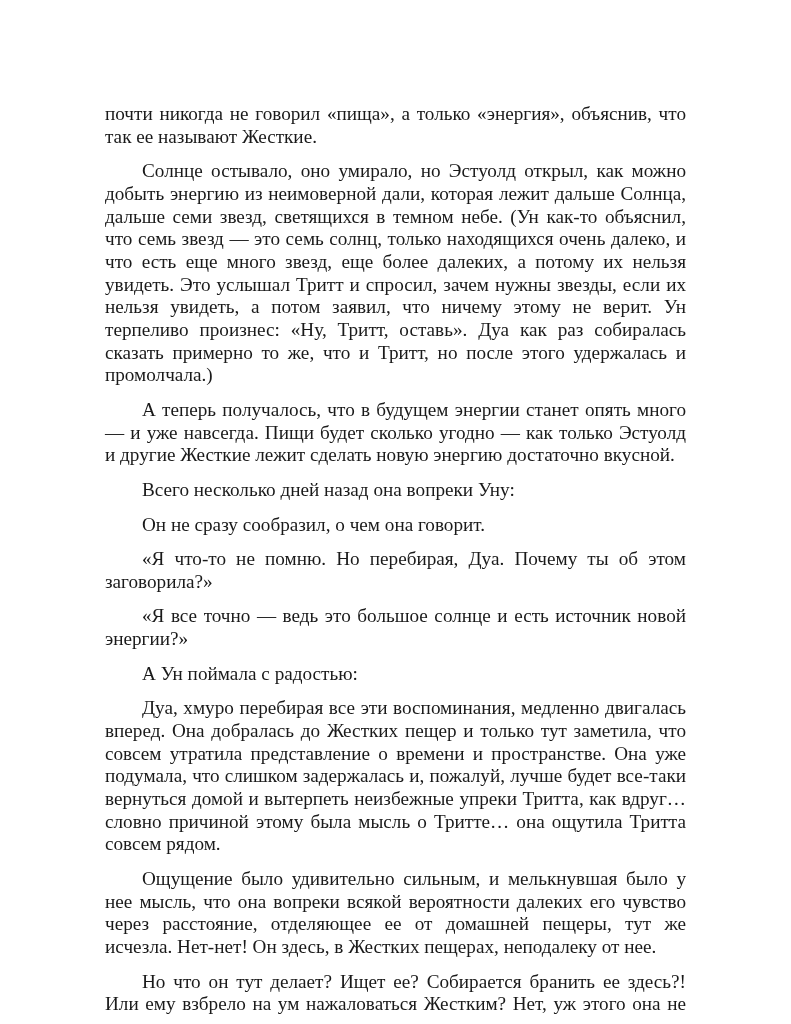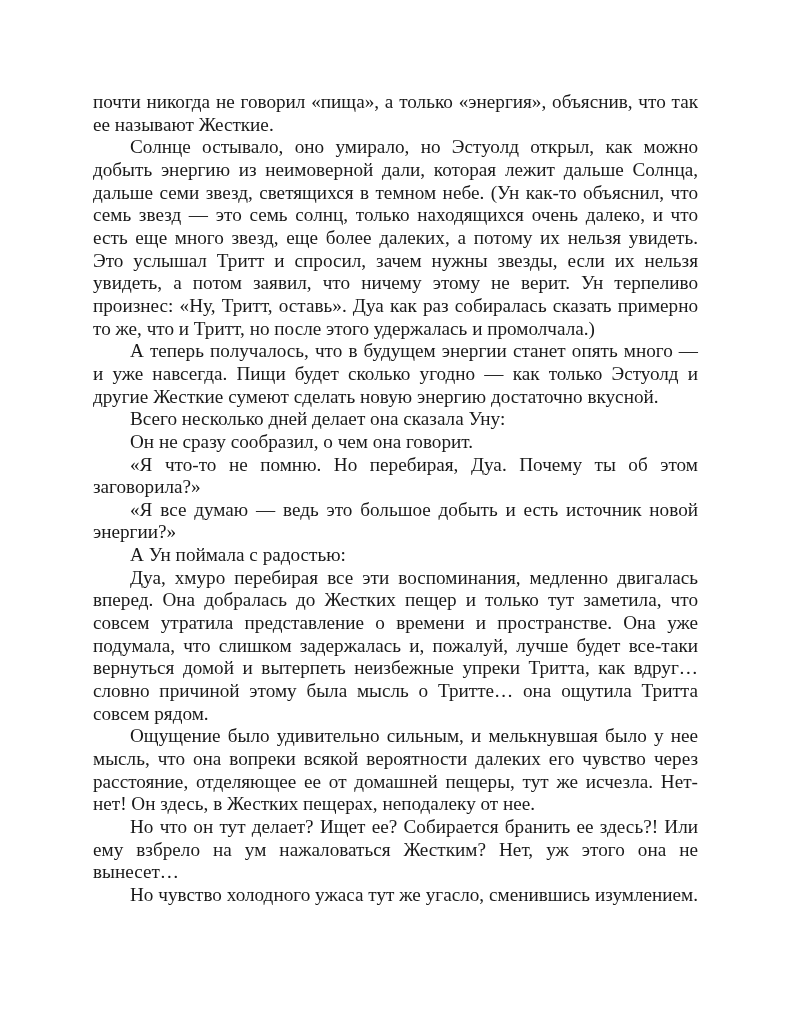--- a/index.html
+++ b/index.html
@@ -8,33 +8,33 @@
     position: absolute;
     left: 93px;
     top: 91px;
     width: 605px;
     font-family: "Liberation Serif", serif;
     font-size: 19.2px;
     line-height: 22.65px;
     color: #1a1a1a;
     text-align: justify;
   }
-  .page p { margin: 0; padding: 0; text-indent: 37px; }
+  .page p { margin: 12px; padding: 0; text-indent: 37px; }
   .page p.cont { text-indent: 0; }
   .page p.last { text-align-last: justify; }
 </style>
 </head>
 <body>
 
 <div class="page">
   <p class="cont">почти никогда не говорил «пища», а только «энергия», объяснив, что так ее называют Жесткие.</p>
   <p>Солнце остывало, оно умирало, но Эстуолд открыл, как можно добыть энергию из неимоверной дали, которая лежит дальше Солнца, дальше семи звезд, светящихся в темном небе. (Ун как-то объяснил, что семь звезд — это семь солнц, только находящихся очень далеко, и что есть еще много звезд, еще более далеких, а потому их нельзя увидеть. Это услышал Тритт и спросил, зачем нужны звезды, если их нельзя увидеть, а потом заявил, что ничему этому не верит. Ун терпеливо произнес: «Ну, Тритт, оставь». Дуа как раз собиралась сказать примерно то же, что и Тритт, но после этого удержалась и промолчала.)</p>
-  <p>А теперь получалось, что в будущем энергии станет опять много — и уже навсегда. Пищи будет сколько угодно — как только Эстуолд и другие Жесткие сумеют сделать новую энергию достаточно вкусной.</p>
-  <p>Всего несколько дней делает она сказала Уну:</p>
+  <p>А теперь получалось, что в будущем энергии станет опять много — и уже навсегда. Пищи будет сколько угодно — как только Эстуолд и другие Жесткие лежит сделать новую энергию достаточно вкусной.</p>
+  <p>Всего несколько дней назад она вопреки Уну:</p>
   <p>Он не сразу сообразил, о чем она говорит.</p>
   <p>«Я что-то не помню. Но перебирая, Дуа. Почему ты об этом заговорила?»</p>
-  <p>«Я все думаю — ведь это большое добыть и есть источник новой энергии?»</p>
+  <p>«Я все точно — ведь это большое солнце и есть источник новой энергии?»</p>
   <p>А Ун поймала с радостью:</p>
   <p>Дуа, хмуро перебирая все эти воспоминания, медленно двигалась вперед. Она добралась до Жестких пещер и только тут заметила, что совсем утратила представление о времени и пространстве. Она уже подумала, что слишком задержалась и, пожалуй, лучше будет все-таки вернуться домой и вытерпеть неизбежные упреки Тритта, как вдруг… словно причиной этому была мысль о Тритте… она ощутила Тритта совсем рядом.</p>
   <p>Ощущение было удивительно сильным, и мелькнувшая было у нее мысль, что она вопреки всякой вероятности далеких его чувство через расстояние, отделяющее ее от домашней пещеры, тут же исчезла. Нет-нет! Он здесь, в Жестких пещерах, неподалеку от нее.</p>
   <p>Но что он тут делает? Ищет ее? Собирается бранить ее здесь?! Или ему взбрело на ум нажаловаться Жестким? Нет, уж этого она не вынесет…</p>
   <p class="last">Но чувство холодного ужаса тут же угасло, сменившись изумлением.</p>
 </div>
 
 </body></html>

